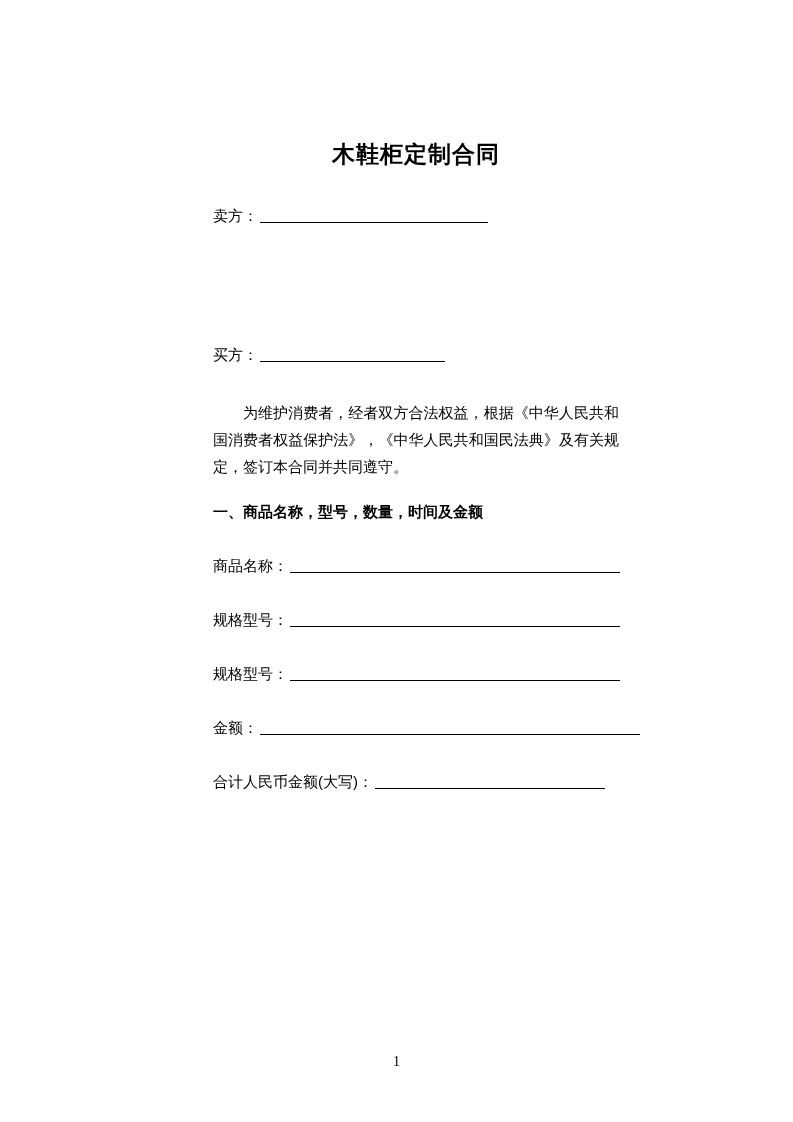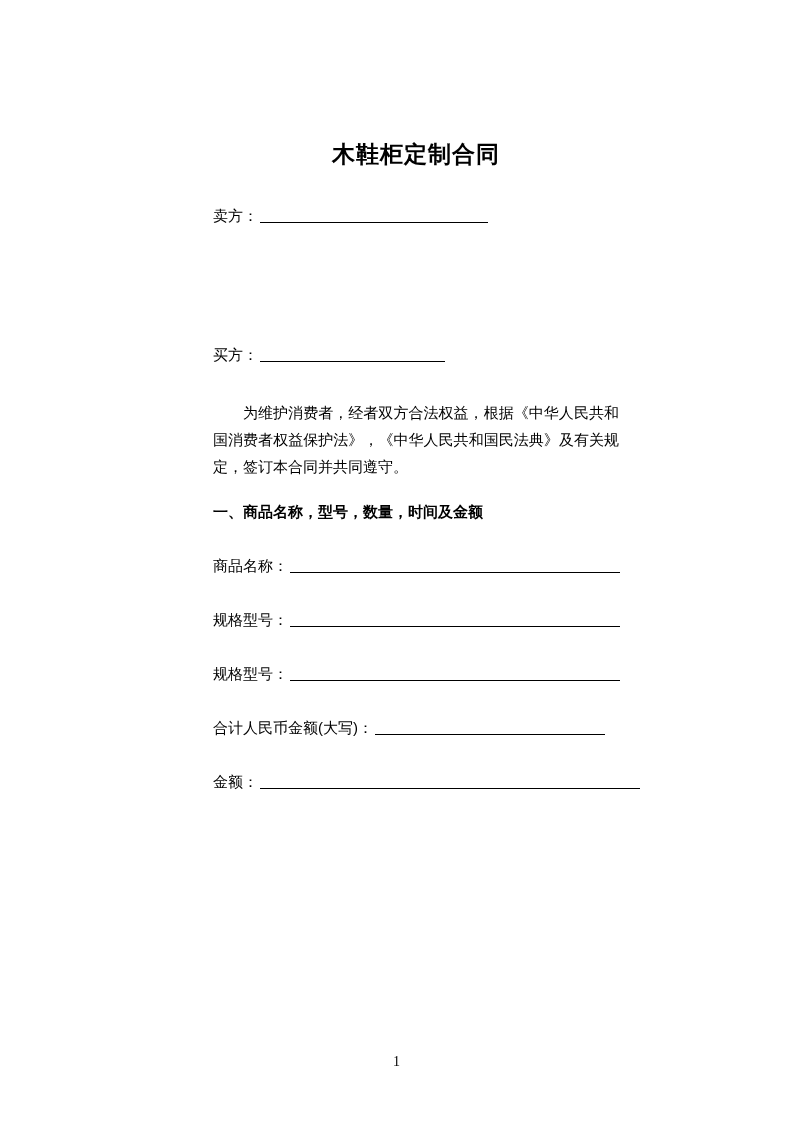--- a/index.html
+++ b/index.html
@@ -102,24 +102,24 @@
     </div>
 
 
 
 
     <div class="row">
       <span class="label">规格型号：</span><span class="blank w330"></span>
     </div>
 
     <div class="row">
-      <span class="label">合计人民币金额(大写)：</span><span class="blank w230"></span>
+      <span class="label">金额：</span><span class="blank w380"></span>
     </div>
 
     <div class="row">
-      <span class="label">金额：</span><span class="blank w380"></span>
+      <span class="label">合计人民币金额(大写)：</span><span class="blank w230"></span>
     </div>
 
 
   </div>
 
   <div class="page-number">1</div>
 </div>
 
 </body></html>

